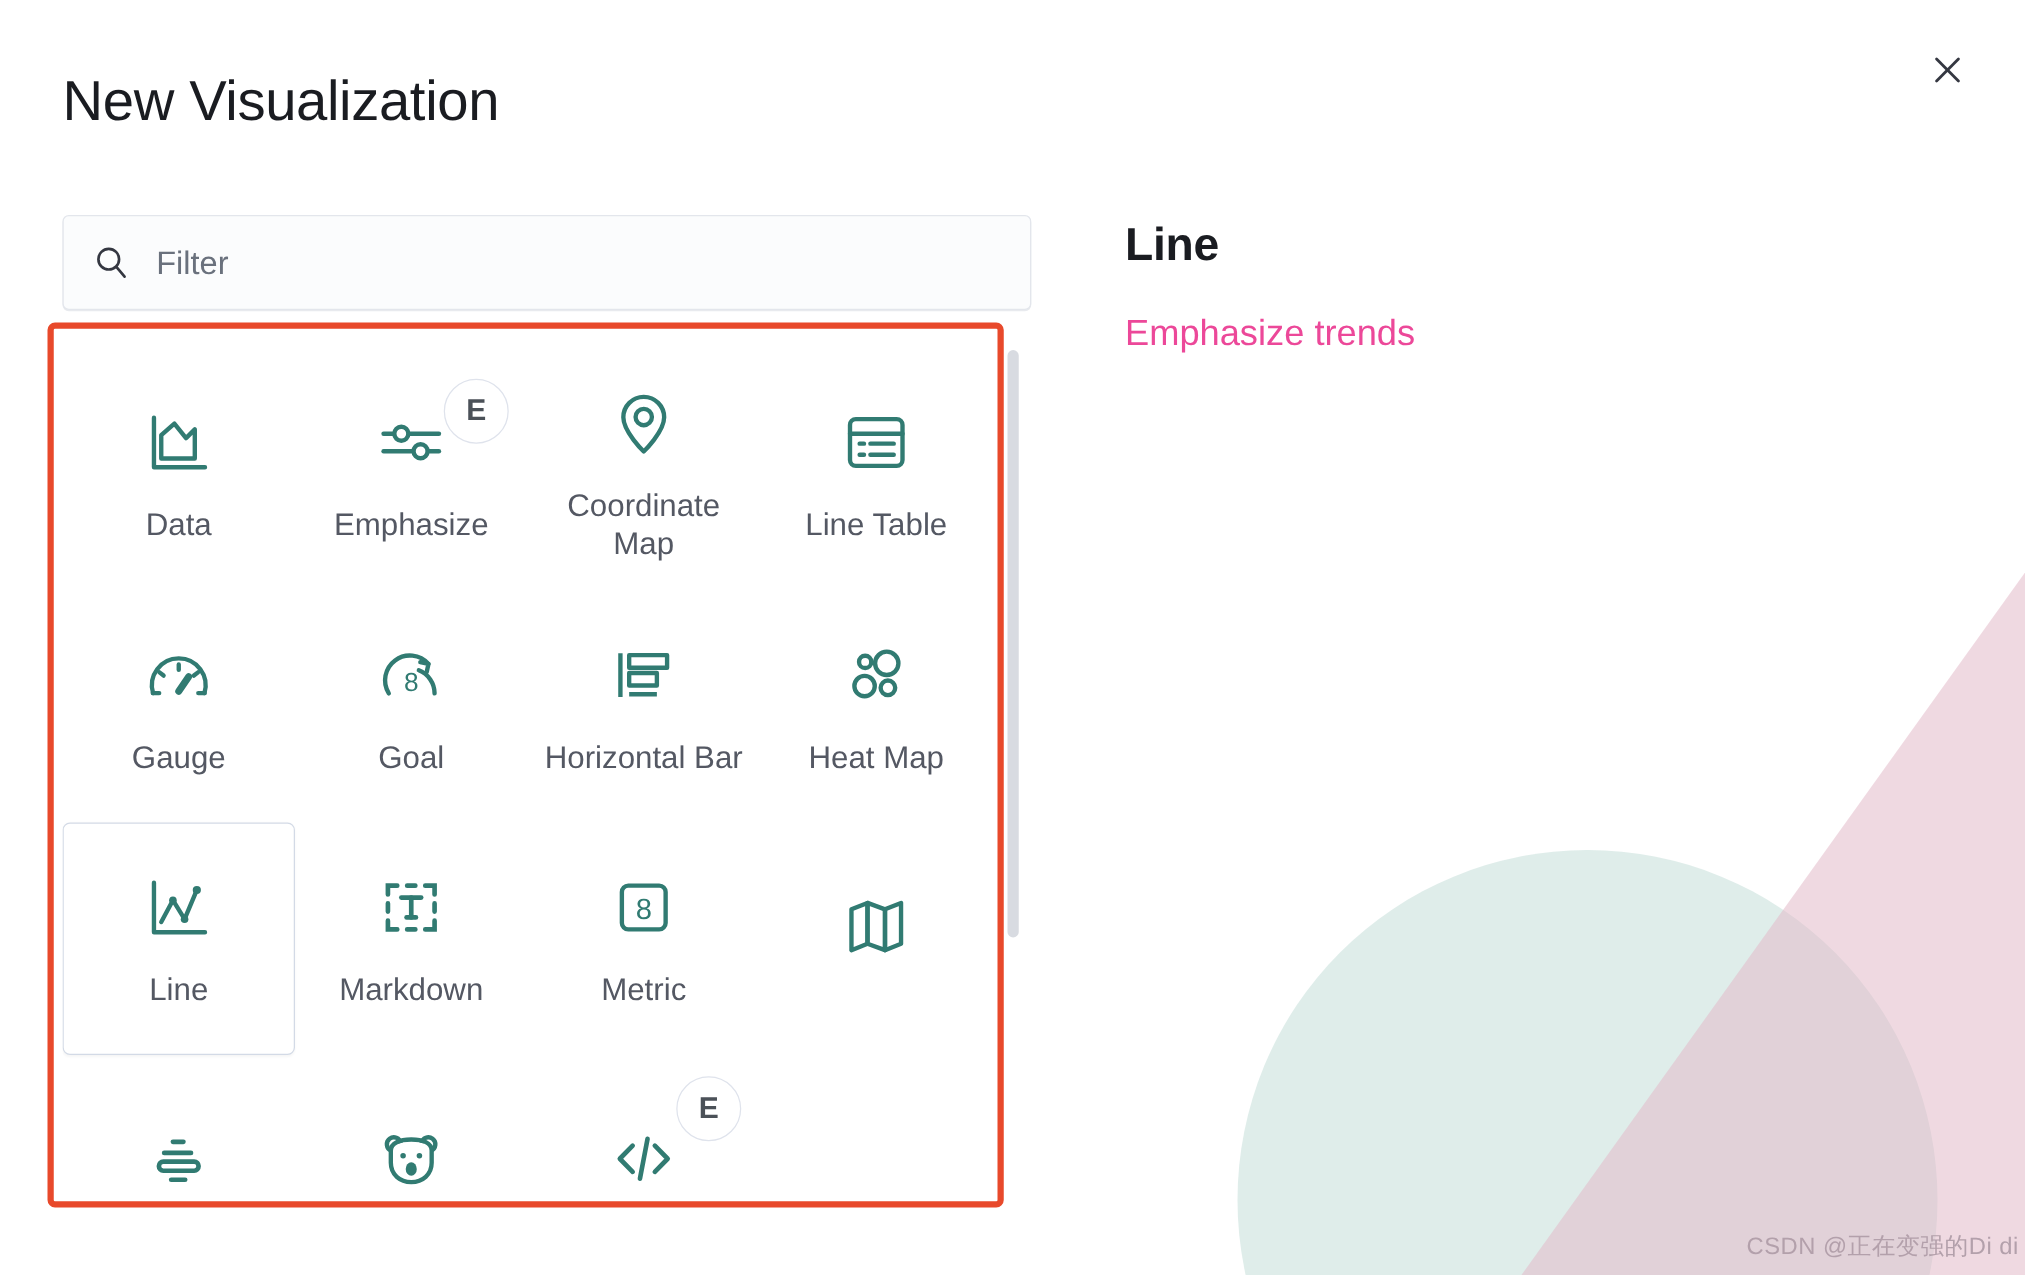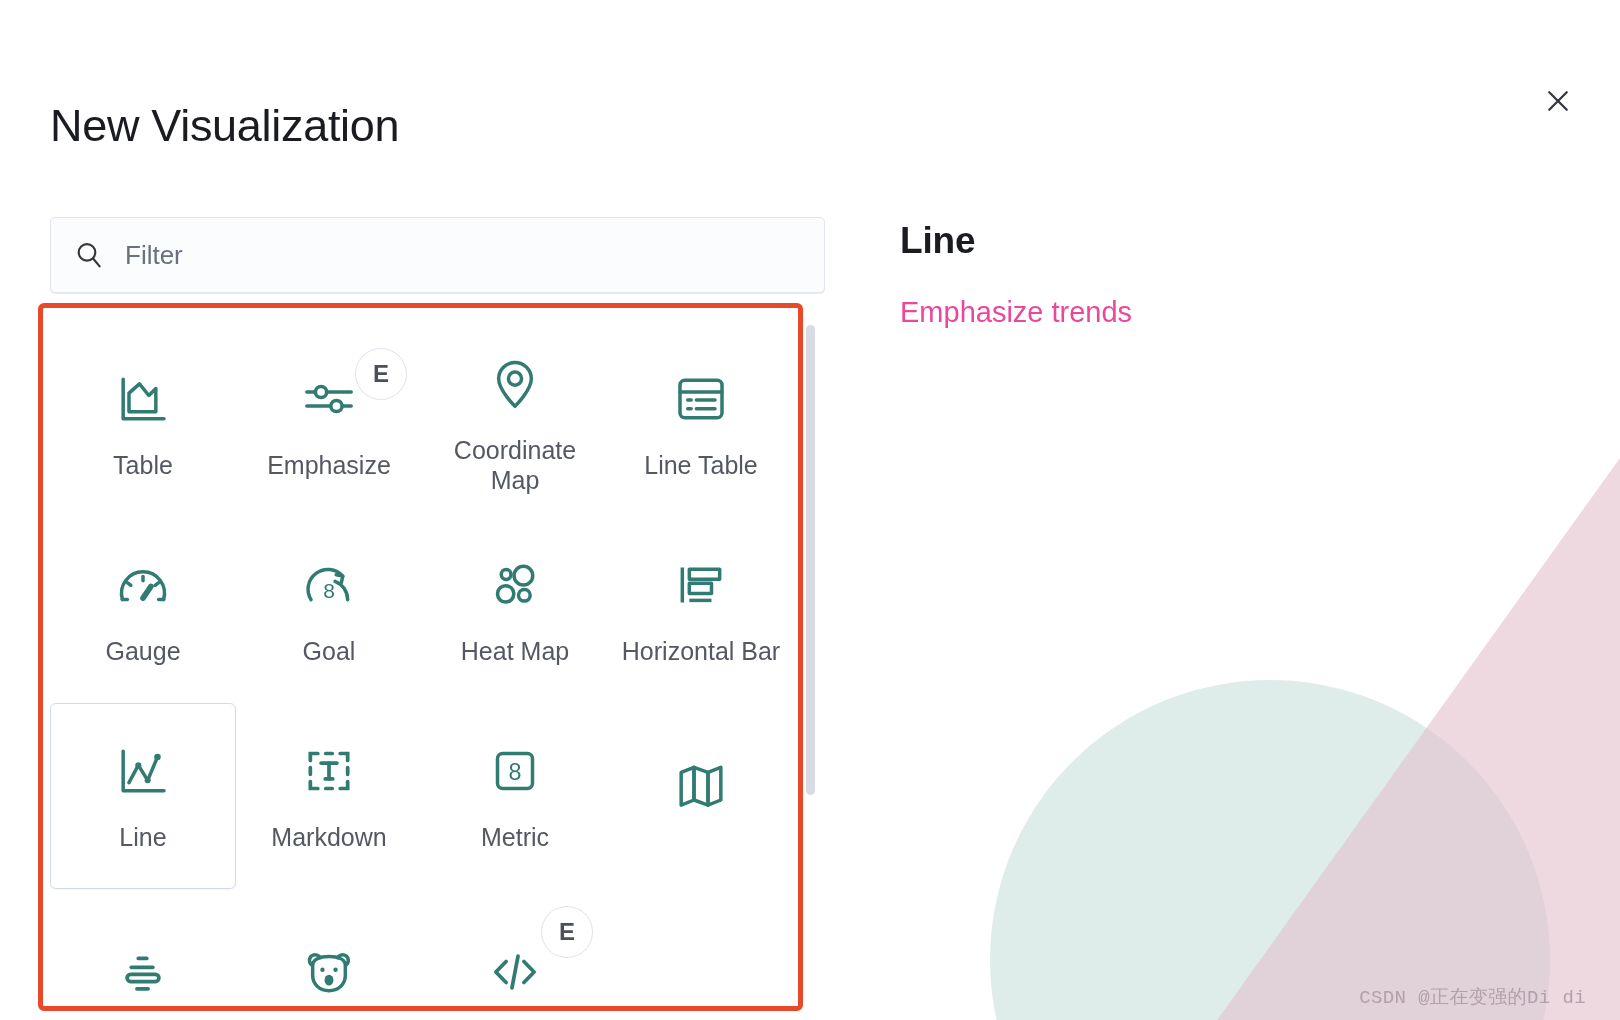--- a/index.html
+++ b/index.html
@@ -27,30 +27,29 @@
   }
   .bg-circle {
     position: absolute;
     left: 990px; top: 680px;
     width: 560px; height: 560px;
     border-radius: 50%;
     background: rgba(171, 208, 199, 0.38);
   }
   .watermark {
     position: absolute;
-    right: 34px; bottom: 10px;
+    right: 5px; bottom: 10px;
     font-size: 19px;
     color: #b3a0ab;
     letter-spacing: 0.4px;
     white-space: nowrap;
-    font-family: Liberation Mono, monospace;
-  }
-
-  
-  .modal { position: absolute; inset: 0; margin-top: 45px; }
+  }
+
+  
+  .modal { position: absolute; inset: 0; }
 
   .modal-close {
     position: absolute;
     top: 36px; right: 42px;
     width: 40px; height: 40px;
     display: flex; align-items: center; justify-content: center;
     background: transparent; border: none; cursor: pointer;
     color: #343741;
   }
   .modal-close svg { display: block; }
@@ -229,21 +228,21 @@
 
     <div class="type-grid-wrap">
       <div class="type-grid" id="type-grid">
           <div class="type-card">
             <div class="type-icon">
               <svg width="56" height="56" viewBox="0 0 24 24" fill="none" stroke="#317b72" stroke-width="1.5" stroke-linejoin="round" stroke-linecap="round">
       <path d="M3.5 3.5 V20.5 H21"></path>
       <path d="M6 17.5 V9.5 L10.5 5.5 L14.5 10.5 L17.5 7.5 L17.5 17.5 Z"></path>
               </svg>
             </div>
-            <div class="type-label">Table</div>
+            <div class="type-label">Data</div>
           </div>
           <div class="type-card">
             <div class="type-icon">
               <svg width="56" height="56" viewBox="0 0 24 24" fill="none" stroke="#317b72" stroke-width="1.5" stroke-linecap="round">
       <line x1="2.5" y1="9" x2="6" y2="9"></line>
                 <circle cx="8.6" cy="9" r="2.4"></circle>
                 <line x1="11.2" y1="9" x2="21.5" y2="9"></line>
       <line x1="2.5" y1="15" x2="12.5" y2="15"></line>
                 <circle cx="15.2" cy="15" r="2.4"></circle>
                 <line x1="17.8" y1="15" x2="21.5" y2="15"></line>
@@ -294,39 +293,39 @@
       <path d="M4.3 18.3A8.5 8.5 0 0 1 17.9 8.2"></path>
       <path d="M20 18.3A8.5 8.5 0 0 0 14.6 10.4"></path>
       <path d="M17.9 8.2 L15.1 7.6 M17.9 8.2 L17.3 11"></path>
       <text x="12" y="17.6" font-family="Liberation Sans, sans-serif" font-size="9" fill="#317b72" stroke="none" text-anchor="middle">8</text>
               </svg>
             </div>
             <div class="type-label">Goal</div>
           </div>
           <div class="type-card">
             <div class="type-icon">
+              <svg width="56" height="56" viewBox="0 0 24 24" fill="none" stroke="#317b72" stroke-width="1.5" stroke-linejoin="round">
+      <line x1="4" y1="4.5" x2="4" y2="19.5"></line>
+      <rect x="7" y="5.2" width="13" height="4.3"></rect>
+      <rect x="7" y="11.3" width="9.5" height="4.3"></rect>
+      <line x1="7" y1="18.6" x2="16.5" y2="18.6"></line>
+              </svg>
+            </div>
+            <div class="type-label">Horizontal Bar</div>
+          </div>
+          <div class="type-card">
+            <div class="type-icon">
               <svg width="56" height="56" viewBox="0 0 24 24" fill="none" stroke="#317b72" stroke-width="1.5">
       <circle cx="8.2" cy="7.5" r="2.1"></circle>
                 <circle cx="15.6" cy="8" r="4"></circle>
       <circle cx="8" cy="15.8" r="3.5"></circle>
                 <circle cx="16" cy="16.4" r="2.5"></circle>
               </svg>
             </div>
             <div class="type-label">Heat Map</div>
-          </div>
-          <div class="type-card">
-            <div class="type-icon">
-              <svg width="56" height="56" viewBox="0 0 24 24" fill="none" stroke="#317b72" stroke-width="1.5" stroke-linejoin="round">
-      <line x1="4" y1="4.5" x2="4" y2="19.5"></line>
-      <rect x="7" y="5.2" width="13" height="4.3"></rect>
-      <rect x="7" y="11.3" width="9.5" height="4.3"></rect>
-      <line x1="7" y1="18.6" x2="16.5" y2="18.6"></line>
-              </svg>
-            </div>
-            <div class="type-label">Horizontal Bar</div>
           </div>
           <div class="type-card selected">
             <div class="type-icon">
               <svg width="56" height="56" viewBox="0 0 24 24" fill="none" stroke="#317b72" stroke-width="1.5" stroke-linecap="round" stroke-linejoin="round">
       <path d="M3.5 3.5 V20.5 H21"></path>
       <polyline points="6,17 10,9.5 14,16 18,6.5"></polyline>
       <circle cx="10" cy="9.5" r="1.3" fill="#317b72" stroke="none"></circle>
       <circle cx="14" cy="16" r="1.3" fill="#317b72" stroke="none"></circle>
       <circle cx="18.2" cy="6" r="1.4" fill="#317b72" stroke="none"></circle>
               </svg>

